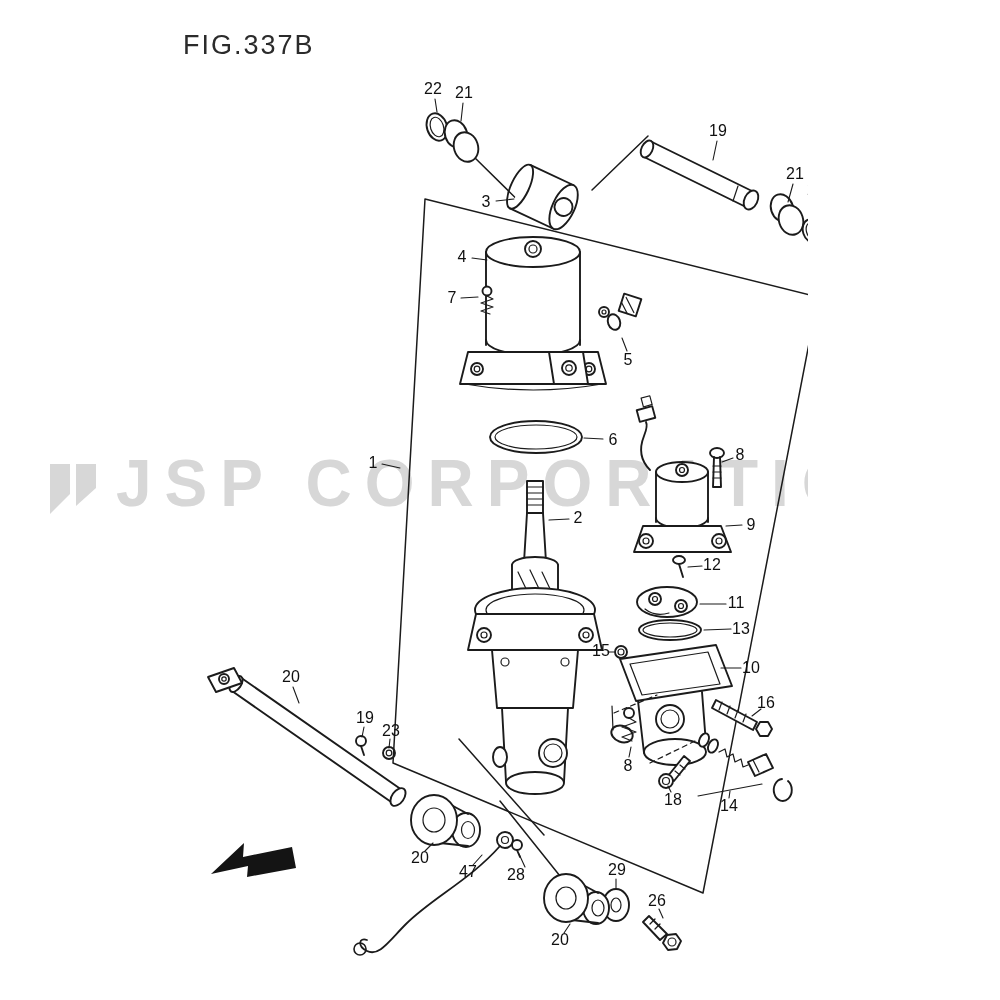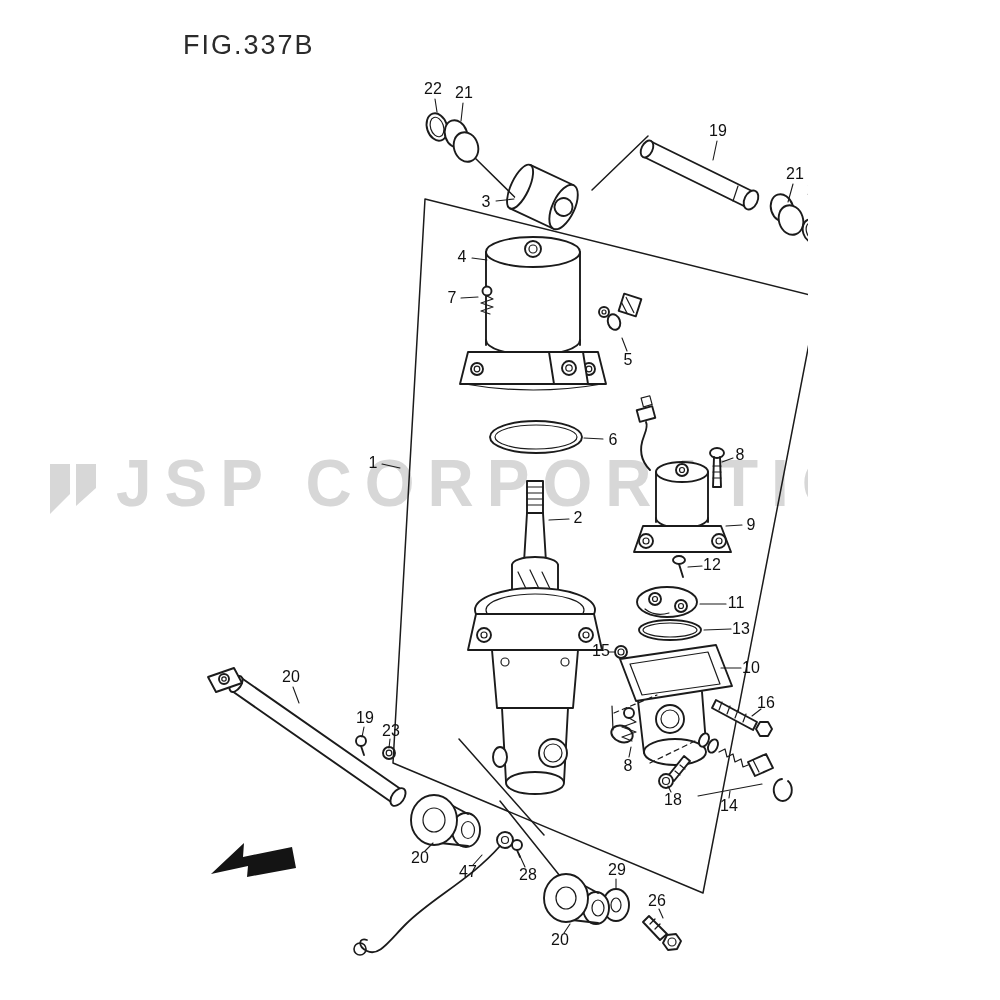--- a/index.html
+++ b/index.html
@@ -371,18 +371,18 @@
       <div class="callout" style="left: 751px; top: 668px;">10</div>
       <div class="callout" style="left: 766px; top: 703px;">16</div>
       <div class="callout" style="left: 291px; top: 677px;">20</div>
       <div class="callout" style="left: 365px; top: 718px;">19</div>
       <div class="callout" style="left: 391px; top: 731px;">23</div>
       <div class="callout" style="left: 628px; top: 766px;">8</div>
       <div class="callout" style="left: 673px; top: 800px;">18</div>
       <div class="callout" style="left: 729px; top: 806px; text-align: center;">14</div>
       <div class="callout" style="left: 420px; top: 858px;">20</div>
       <div class="callout" style="left: 468px; top: 872px;">47</div>
-      <div class="callout" style="left: 528px; top: 875px;">28</div>
+      <div class="callout" style="left: 516px; top: 875px;">28</div>
       <div class="callout" style="left: 617px; top: 870px; text-align: right;">29</div>
       <div class="callout" style="left: 657px; top: 901px;">26</div>
       <div class="callout" style="left: 560px; top: 940px;">20</div>
     </div>
 </div>
 
 </body></html>

